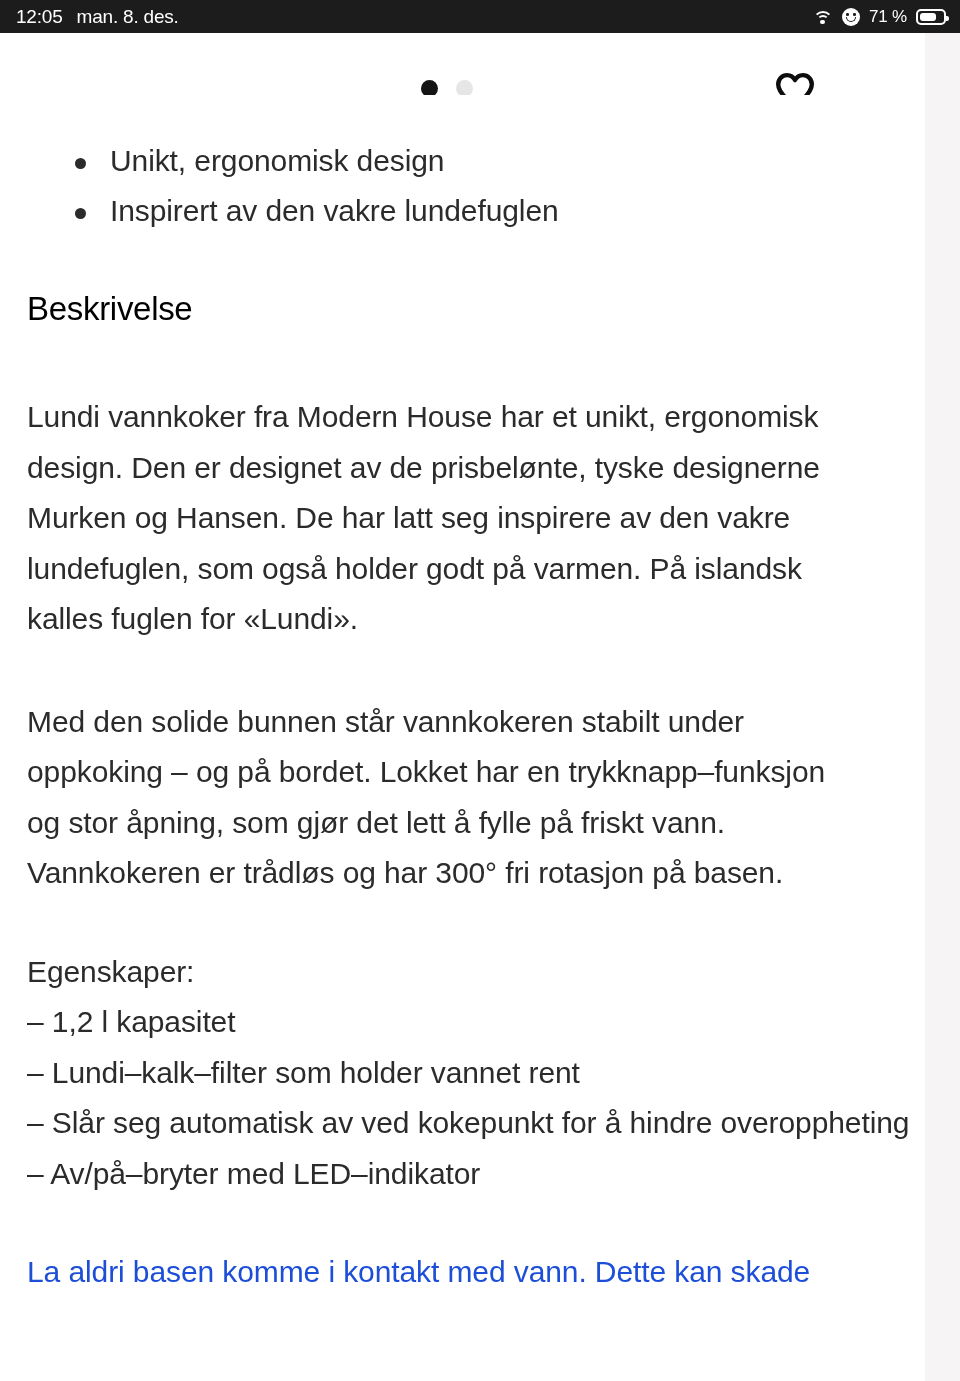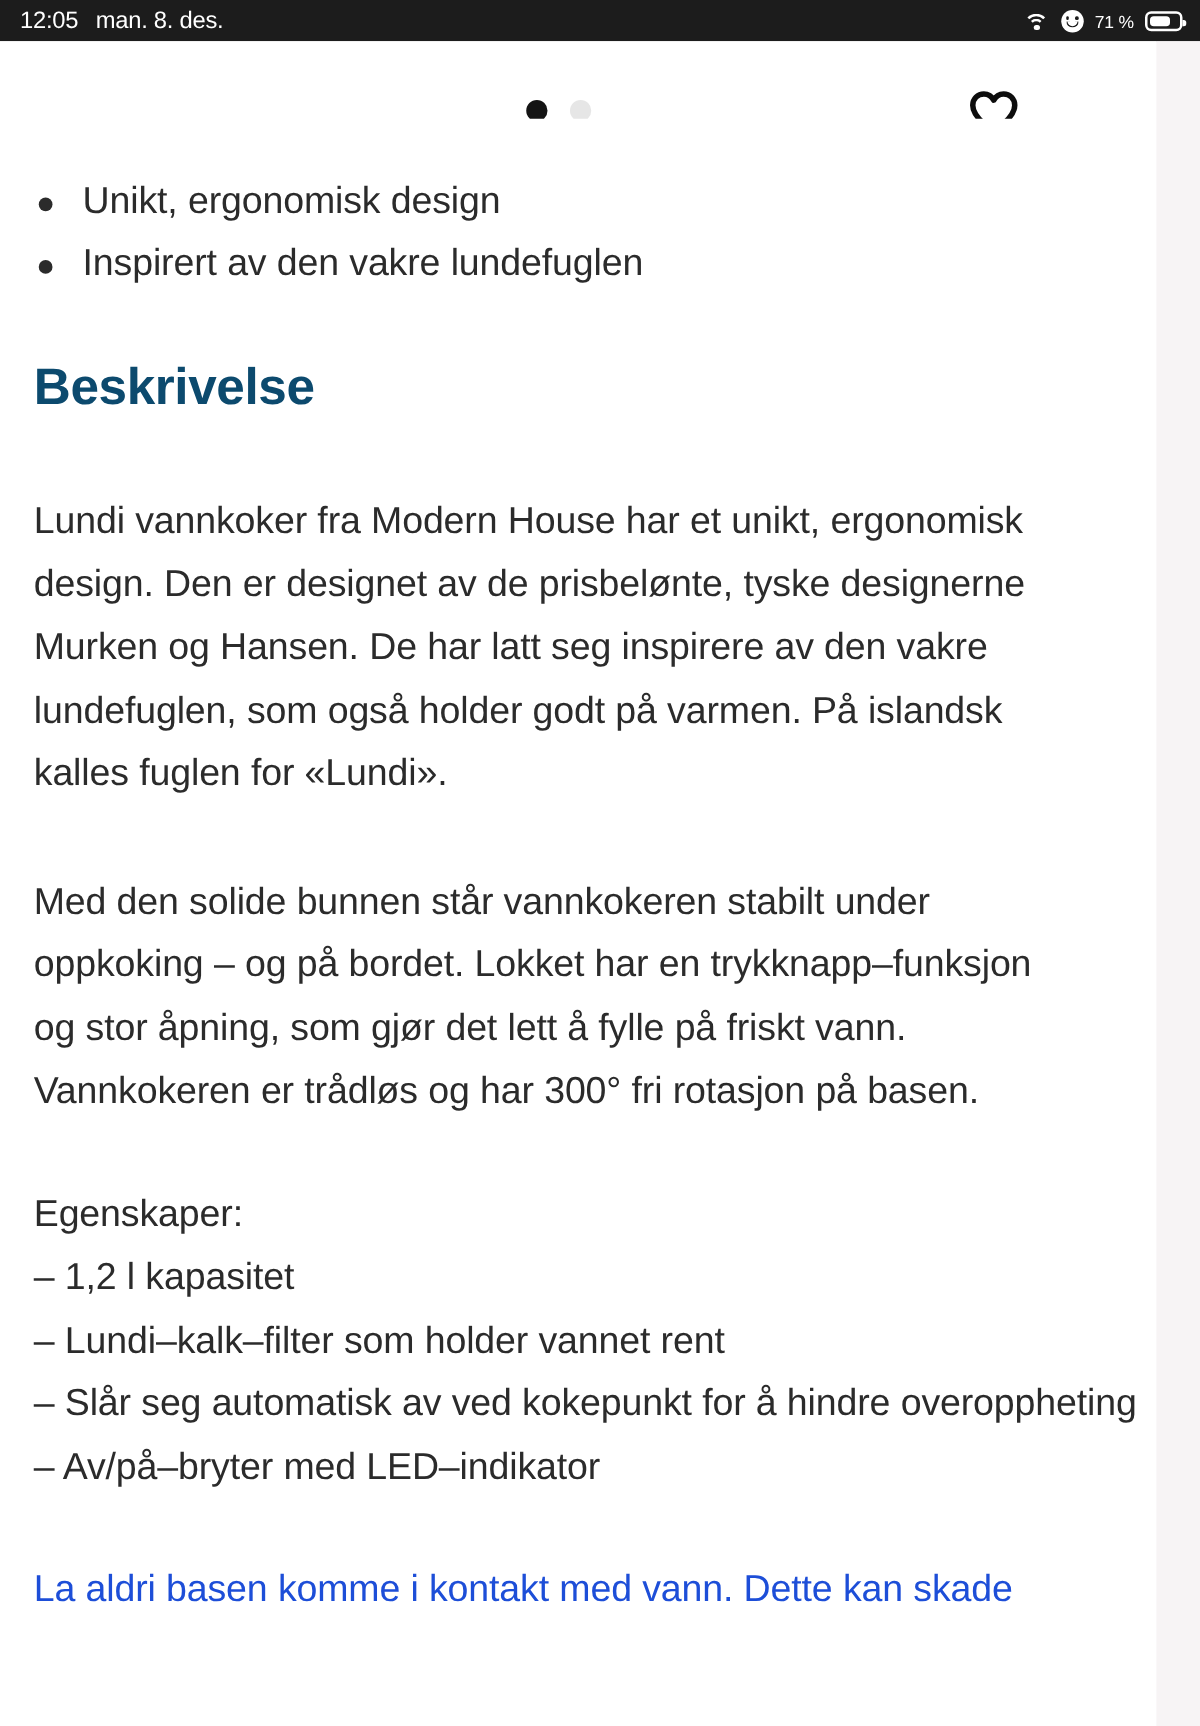--- a/index.html
+++ b/index.html
@@ -15,21 +15,21 @@
   .statusbar {
     position:absolute; top:0; left:0; width:960px; height:33px;
     background:#1c1c1c; color:#ffffff;
     display:flex; align-items:center; justify-content:space-between;
     padding:1px 14px 0 16px;
   }
   .sb-left { display:flex; align-items:center; gap:14px; }
   .sb-time { font-size:19px; letter-spacing:-0.2px; }
   .sb-date { font-size:19px; letter-spacing:-0.2px; }
   .sb-right { display:flex; align-items:center; gap:9px; }
-  .sb-pct { font-size:14px; letter-spacing:-0.2px; }
+  .sb-pct { font-size:17px; letter-spacing:-0.2px; }
 
   .wifi-ico { width:21px; height:16px; position:relative; display:inline-block; }
   .wifi-ico i {
     position:absolute; left:50%; border:2.4px solid #fff;
     border-bottom-color:transparent; border-left-color:transparent; border-right-color:transparent;
     border-radius:50%;
   }
   .wifi-ico i:nth-child(1){ width:20px; height:20px; margin-left:-10px; top:2px; }
   .wifi-ico i:nth-child(2){ width:12px; height:12px; margin-left:-6px; top:6px; }
   .wifi-dot { position:absolute; left:50%; margin-left:-2.2px; top:11px; width:4.4px; height:4.4px; background:#fff; border-radius:50%; }
@@ -62,30 +62,30 @@
     display:flex; align-items:center; justify-content:center;
   }
   .heart-btn svg { display:block; }
 
   
   .content { position:absolute; top:95px; left:0; width:925px; height:1286px; background:#fff; }
 
   .bullets { margin:41px 0 0 0; list-style:none; }
   .bullets li {
     position:relative; font-size:30px; line-height:50px; color:#2b2b2b;
-    padding-left:66px; letter-spacing:-0.1px; font-weight:400;
+    padding-left:66px; letter-spacing:-0.1px; font-weight:400;margin-left:44px;
   }
   .bullets li:before {
     content:""; position:absolute; left:31px; top:22px;
     width:11px; height:11px; border-radius:50%; background:#2b2b2b;
   }
 
   .heading {
-    margin:53px 0 0 27px; font-size:41px; font-weight:700;
-    color:#0c4a6e; letter-spacing:-0.3px; line-height:40px;
+    margin:53px 0 0 27px; font-size:33px; font-weight:400;
+    color:#000000; letter-spacing:-0.3px; line-height:40px;
   }
 
   .para {
     margin:63px 27px 0 27px; font-size:30px; line-height:50.5px;
     color:#2b2b2b; letter-spacing:-0.1px; max-width:810px;
   }
   .para.tight { margin-top:52px; }
 
   .speclist { margin:48px 0 0 27px; list-style:none; }
   .speclist li { font-size:30px; line-height:50.5px; color:#2b2b2b; letter-spacing:-0.1px; }

